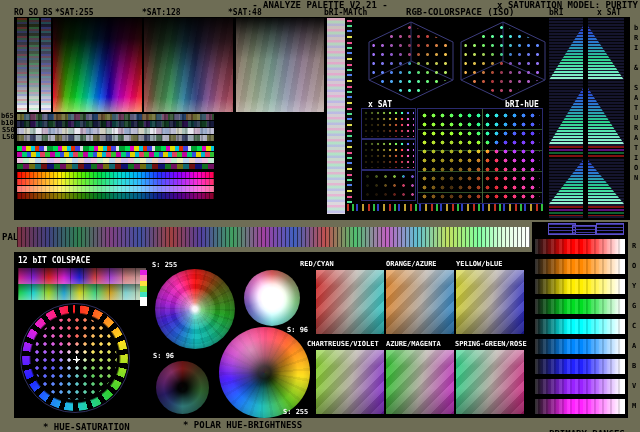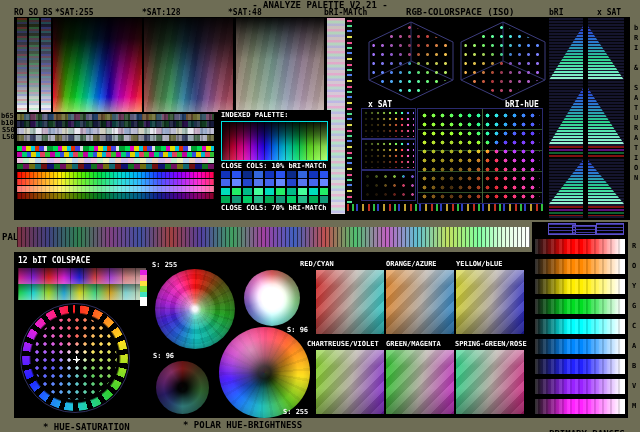--- a/index.html
+++ b/index.html
@@ -219,20 +219,21 @@
     linear-gradient(90deg,#181818 0%, var(--c) 38%, var(--c) 55%, #fff 96%);}
   .pr0{--c:#ff0000;} .pr1{--c:#ff8800;} .pr2{--c:#ffee00;} .pr3{--c:#00dd22;}
   .pr4{--c:#00ffff;} .pr5{--c:#0088ff;} .pr6{--c:#2222ff;} .pr7{--c:#9922ff;} .pr8{--c:#ff22ff;}
 </style>
 </head>
 <body>
 
 <div class="screen">
 
   <span class="t k center" style="top:1px">- ANALYZE PALETTE V2.21 -</span>
+  <span class="t k" style="right:2px;top:1px">x SATURATION MODEL: PURITY</span>
 
   <span class="t t8 k" style="left:14px;top:9px">RO SO BS</span>
   <span class="t t8 k" style="left:55px;top:9px">*SAT:255</span>
   <span class="t t8 k" style="left:142px;top:9px">*SAT:128</span>
   <span class="t t8 k" style="left:228px;top:9px">*SAT:48</span>
   <span class="t t8 k" style="left:324px;top:9px">bRI-MATCh</span>
   <span class="t k" style="left:406px;top:8px">RGB-COLORSPACE (ISO)</span>
   <span class="t t8 k" style="left:549px;top:9px">bRI</span>
   <span class="t t8 k" style="left:597px;top:9px">x SAT</span>
 
@@ -259,32 +260,20 @@
 
   <div class="rb rbA rbA1" style="top:146px"></div>
   <div class="rb rbA rbA2" style="top:152px"></div>
   <div class="rb rbA rbA3" style="top:158px"></div>
   <div class="rb rbA rbA4" style="top:164px"></div>
   <div class="rb rbB" style="top:172px"></div>
   <div class="rb rbB rbB2" style="top:179px"></div>
   <div class="rb rbB rbB3" style="top:186px"></div>
   <div class="rb rbB rbB4" style="top:193px"></div>
 
-  <div class="blackpanel ip">
-    <div class="t7 w" style="position:relative">INDEXED PALETTE:</div>
-    <div class="ip-box">
-      <div class="ip-grid"></div>
-    </div>
-    <div class="t7 w" style="position:relative;margin-top:2px">CLOSE COLS: 10% bRI-MATCh</div>
-    <div class="cc ccb1"></div>
-    <div class="cc ccb2"></div>
-    <div class="cc ccg1"></div>
-    <div class="cc ccg2"></div>
-    <div class="t7 w" style="position:relative;margin-top:2px">CLOSE COLS: 70% bRI-MATCh</div>
-  </div>
 
   <div class="cube" style="left:366px">
     <svg viewBox="0 0 90 82">
       <polygon points="45,2 87,22 87,60 45,80 3,60 3,22" fill="none" stroke="#3c3c7c" stroke-width="1"></polygon>
       <path d="M45,2 L45,41 M45,41 L3,60 M45,41 L87,60" fill="none" stroke="#32326a" stroke-width="1"></path>
     </svg>
     <div class="cube-dots"></div>
   </div>
   <div class="cube" style="left:458px">
     <svg viewBox="0 0 90 82">
@@ -360,21 +349,21 @@
   <div class="pc pc4" style="left:219px;top:327px;width:91px;height:91px"></div>
   <span class="t t7 w" style="left:283px;top:409px">S: 255</span>
 
   <span class="t t7 w" style="left:300px;top:261px">RED/CYAN</span>
   <span class="t t7 w" style="left:386px;top:261px">ORANGE/AZURE</span>
   <span class="t t7 w" style="left:456px;top:261px">YELLOW/bLUE</span>
   <div class="cmp cmp0" style="left:316px;top:270px"></div>
   <div class="cmp cmp1" style="left:386px;top:270px"></div>
   <div class="cmp cmp2" style="left:456px;top:270px"></div>
   <span class="t t7 w" style="left:307px;top:341px">CHARTREUSE/VIOLET</span>
-  <span class="t t7 w" style="left:386px;top:341px">GREEN/MAGENTA</span>
+  <span class="t t7 w" style="left:386px;top:341px">AZURE/MAGENTA</span>
   <span class="t t7 w" style="left:455px;top:341px">SPRING-GREEN/ROSE</span>
   <div class="cmp cmp3" style="left:316px;top:350px"></div>
   <div class="cmp cmp4" style="left:386px;top:350px"></div>
   <div class="cmp cmp5" style="left:456px;top:350px"></div>
 
   <div class="prbar pr0" style="top:239px"></div>
   <div class="prbar pr1" style="top:259px"></div>
   <div class="prbar pr2" style="top:279px"></div>
   <div class="prbar pr3" style="top:299px"></div>
   <div class="prbar pr4" style="top:319px"></div>

